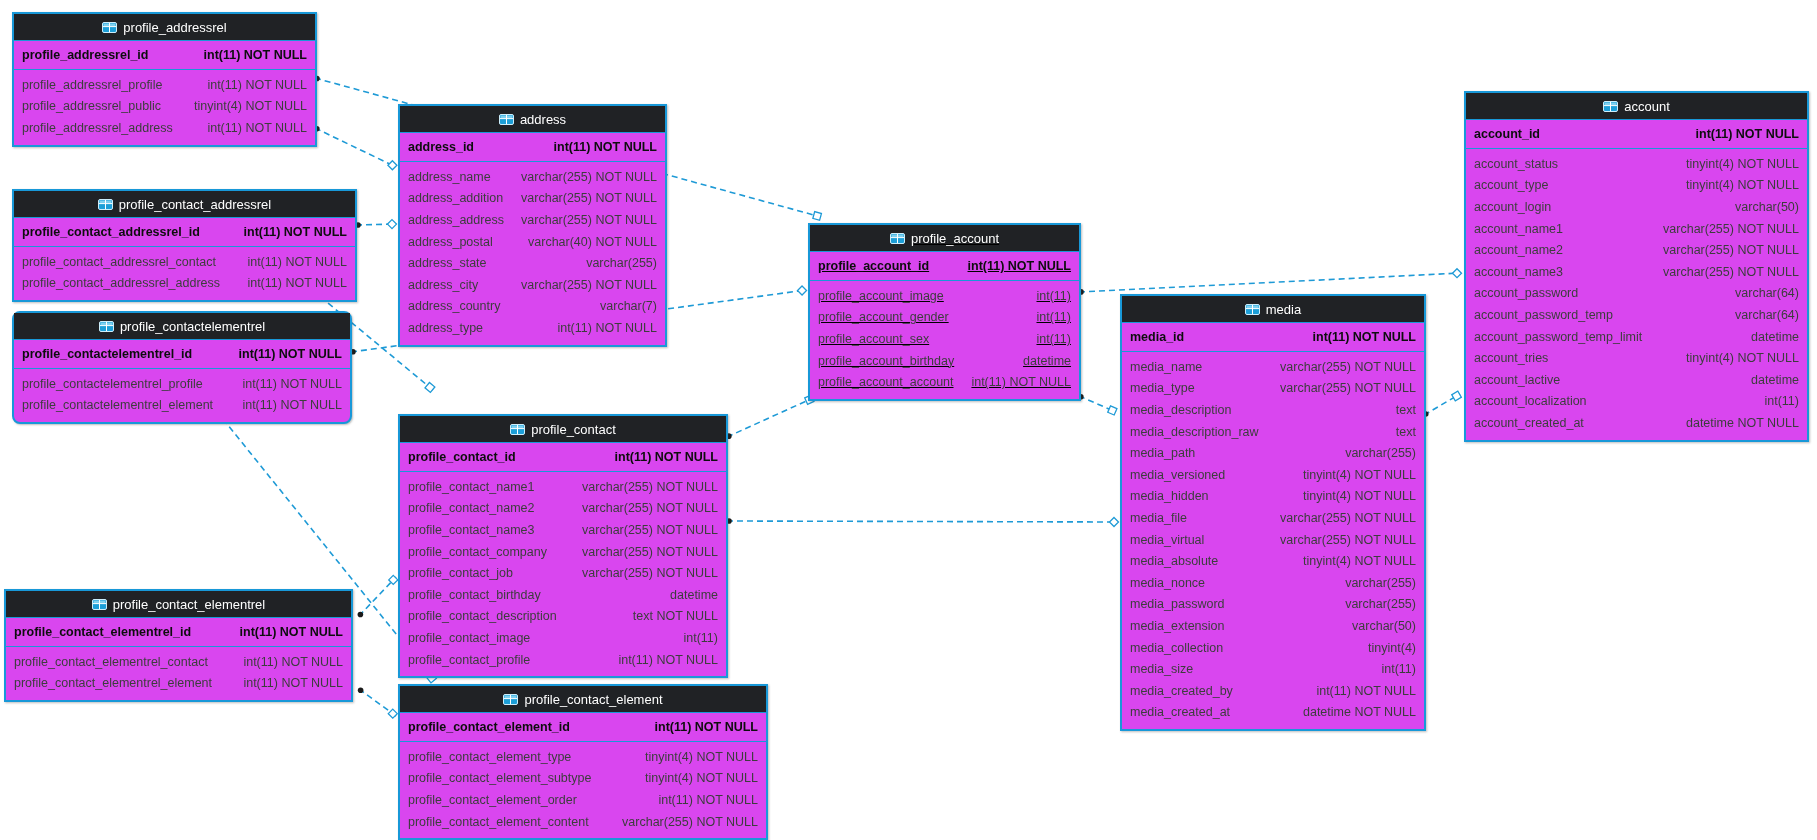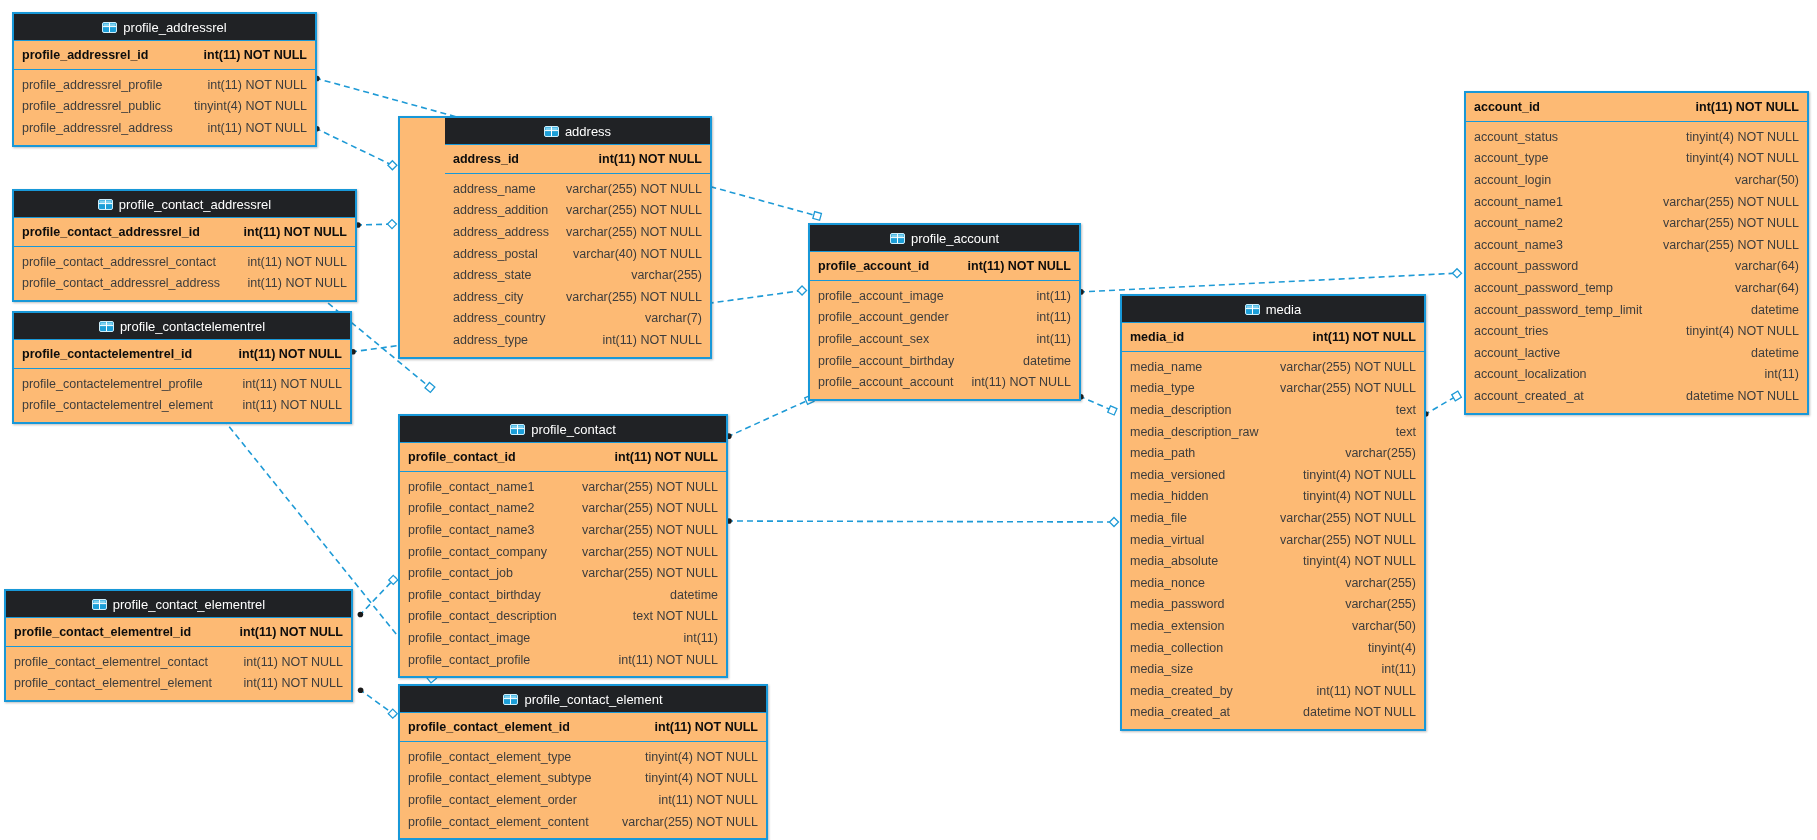--- a/index.html
+++ b/index.html
@@ -3,21 +3,21 @@
 <meta charset="utf-8">
 <style>
   html,body{margin:0;padding:0;background:#ffffff;}
   #canvas{
     position:relative;width:1817px;height:840px;overflow:hidden;
     background:#ffffff;
     font-family:"Liberation Sans", sans-serif;
   }
   #canvas > svg{position:absolute;left:0;top:0;}
   .table{
-    position:absolute;background:#fdba74;
+    position:absolute;background:#d946ef;
     border:2px solid #1898d8;
     box-shadow:1px 1px 2px rgba(70,70,70,.35);
   }
   .thead{
     height:26px;background:#202225;color:#ffffff;
     display:flex;align-items:center;justify-content:center;gap:6px;
     font-size:13px;border-bottom:1px solid #1898d8;
   }
   .ttitle{white-space:nowrap;}
   .pkrow{
@@ -123,21 +123,21 @@
         <div class="frow">
           <span>profile_contact_addressrel_contact</span>
           <span>int(11) NOT NULL</span>
         </div>
         <div class="frow">
           <span>profile_contact_addressrel_address</span>
           <span>int(11) NOT NULL</span>
         </div>
       </div>
     </div>
-    <div class="table" style="left: 12px; top: 311px; width: 336px;">
+    <div class="table" style="left: 12px; top: 311px; width: 336px; border-radius: 8px;">
       <div class="thead">
         <svg width="15" height="11" viewBox="0 0 15 11">
           <rect x="0.5" y="0.5" width="14" height="10" rx="1.5" fill="#1d9fd8" stroke="#cdeefb" stroke-width="1"></rect>
           <rect x="1.5" y="1.5" width="12" height="2.6" fill="#7fd1f0"></rect>
           <line x1="7.5" y1="1" x2="7.5" y2="10" stroke="#ffffff" stroke-width="1"></line>
           <line x1="1" y1="4.6" x2="14" y2="4.6" stroke="#ffffff" stroke-width="1"></line>
         </svg>
         <span class="ttitle">profile_contactelementrel</span>
       </div>
       <div class="pkrow">
@@ -173,21 +173,21 @@
         <div class="frow">
           <span>profile_contact_elementrel_contact</span>
           <span>int(11) NOT NULL</span>
         </div>
         <div class="frow">
           <span>profile_contact_elementrel_element</span>
           <span>int(11) NOT NULL</span>
         </div>
       </div>
     </div>
-    <div class="table" style="left: 398px; top: 116px; width: 265px; padding-left: 45px;">
+    <div class="table" style="left: 398px; top: 104px; width: 265px;">
       <div class="thead">
         <svg width="15" height="11" viewBox="0 0 15 11">
           <rect x="0.5" y="0.5" width="14" height="10" rx="1.5" fill="#1d9fd8" stroke="#cdeefb" stroke-width="1"></rect>
           <rect x="1.5" y="1.5" width="12" height="2.6" fill="#7fd1f0"></rect>
           <line x1="7.5" y1="1" x2="7.5" y2="10" stroke="#ffffff" stroke-width="1"></line>
           <line x1="1" y1="4.6" x2="14" y2="4.6" stroke="#ffffff" stroke-width="1"></line>
         </svg>
         <span class="ttitle">address</span>
       </div>
       <div class="pkrow">
@@ -308,21 +308,21 @@
         <div class="frow">
           <span>profile_contact_element_order</span>
           <span>int(11) NOT NULL</span>
         </div>
         <div class="frow">
           <span>profile_contact_element_content</span>
           <span>varchar(255) NOT NULL</span>
         </div>
       </div>
     </div>
-    <div class="table" style="left: 808px; top: 223px; width: 269px;">
+    <div class="table" style="left: 808px; top: 223px; width: 269px; text-decoration: underline;">
       <div class="thead">
         <svg width="15" height="11" viewBox="0 0 15 11">
           <rect x="0.5" y="0.5" width="14" height="10" rx="1.5" fill="#1d9fd8" stroke="#cdeefb" stroke-width="1"></rect>
           <rect x="1.5" y="1.5" width="12" height="2.6" fill="#7fd1f0"></rect>
           <line x1="7.5" y1="1" x2="7.5" y2="10" stroke="#ffffff" stroke-width="1"></line>
           <line x1="1" y1="4.6" x2="14" y2="4.6" stroke="#ffffff" stroke-width="1"></line>
         </svg>
         <span class="ttitle">profile_account</span>
       </div>
       <div class="pkrow">
@@ -431,20 +431,29 @@
           <span>media_created_by</span>
           <span>int(11) NOT NULL</span>
         </div>
         <div class="frow">
           <span>media_created_at</span>
           <span>datetime NOT NULL</span>
         </div>
       </div>
     </div>
     <div class="table" style="left: 1464px; top: 91px; width: 341px;">
+      <div class="thead">
+        <svg width="15" height="11" viewBox="0 0 15 11">
+          <rect x="0.5" y="0.5" width="14" height="10" rx="1.5" fill="#1d9fd8" stroke="#cdeefb" stroke-width="1"></rect>
+          <rect x="1.5" y="1.5" width="12" height="2.6" fill="#7fd1f0"></rect>
+          <line x1="7.5" y1="1" x2="7.5" y2="10" stroke="#ffffff" stroke-width="1"></line>
+          <line x1="1" y1="4.6" x2="14" y2="4.6" stroke="#ffffff" stroke-width="1"></line>
+        </svg>
+        <span class="ttitle">account</span>
+      </div>
       <div class="pkrow">
         <span>account_id</span>
         <span>int(11) NOT NULL</span>
       </div>
       <div class="fields">
         <div class="frow">
           <span>account_status</span>
           <span>tinyint(4) NOT NULL</span>
         </div>
         <div class="frow">

